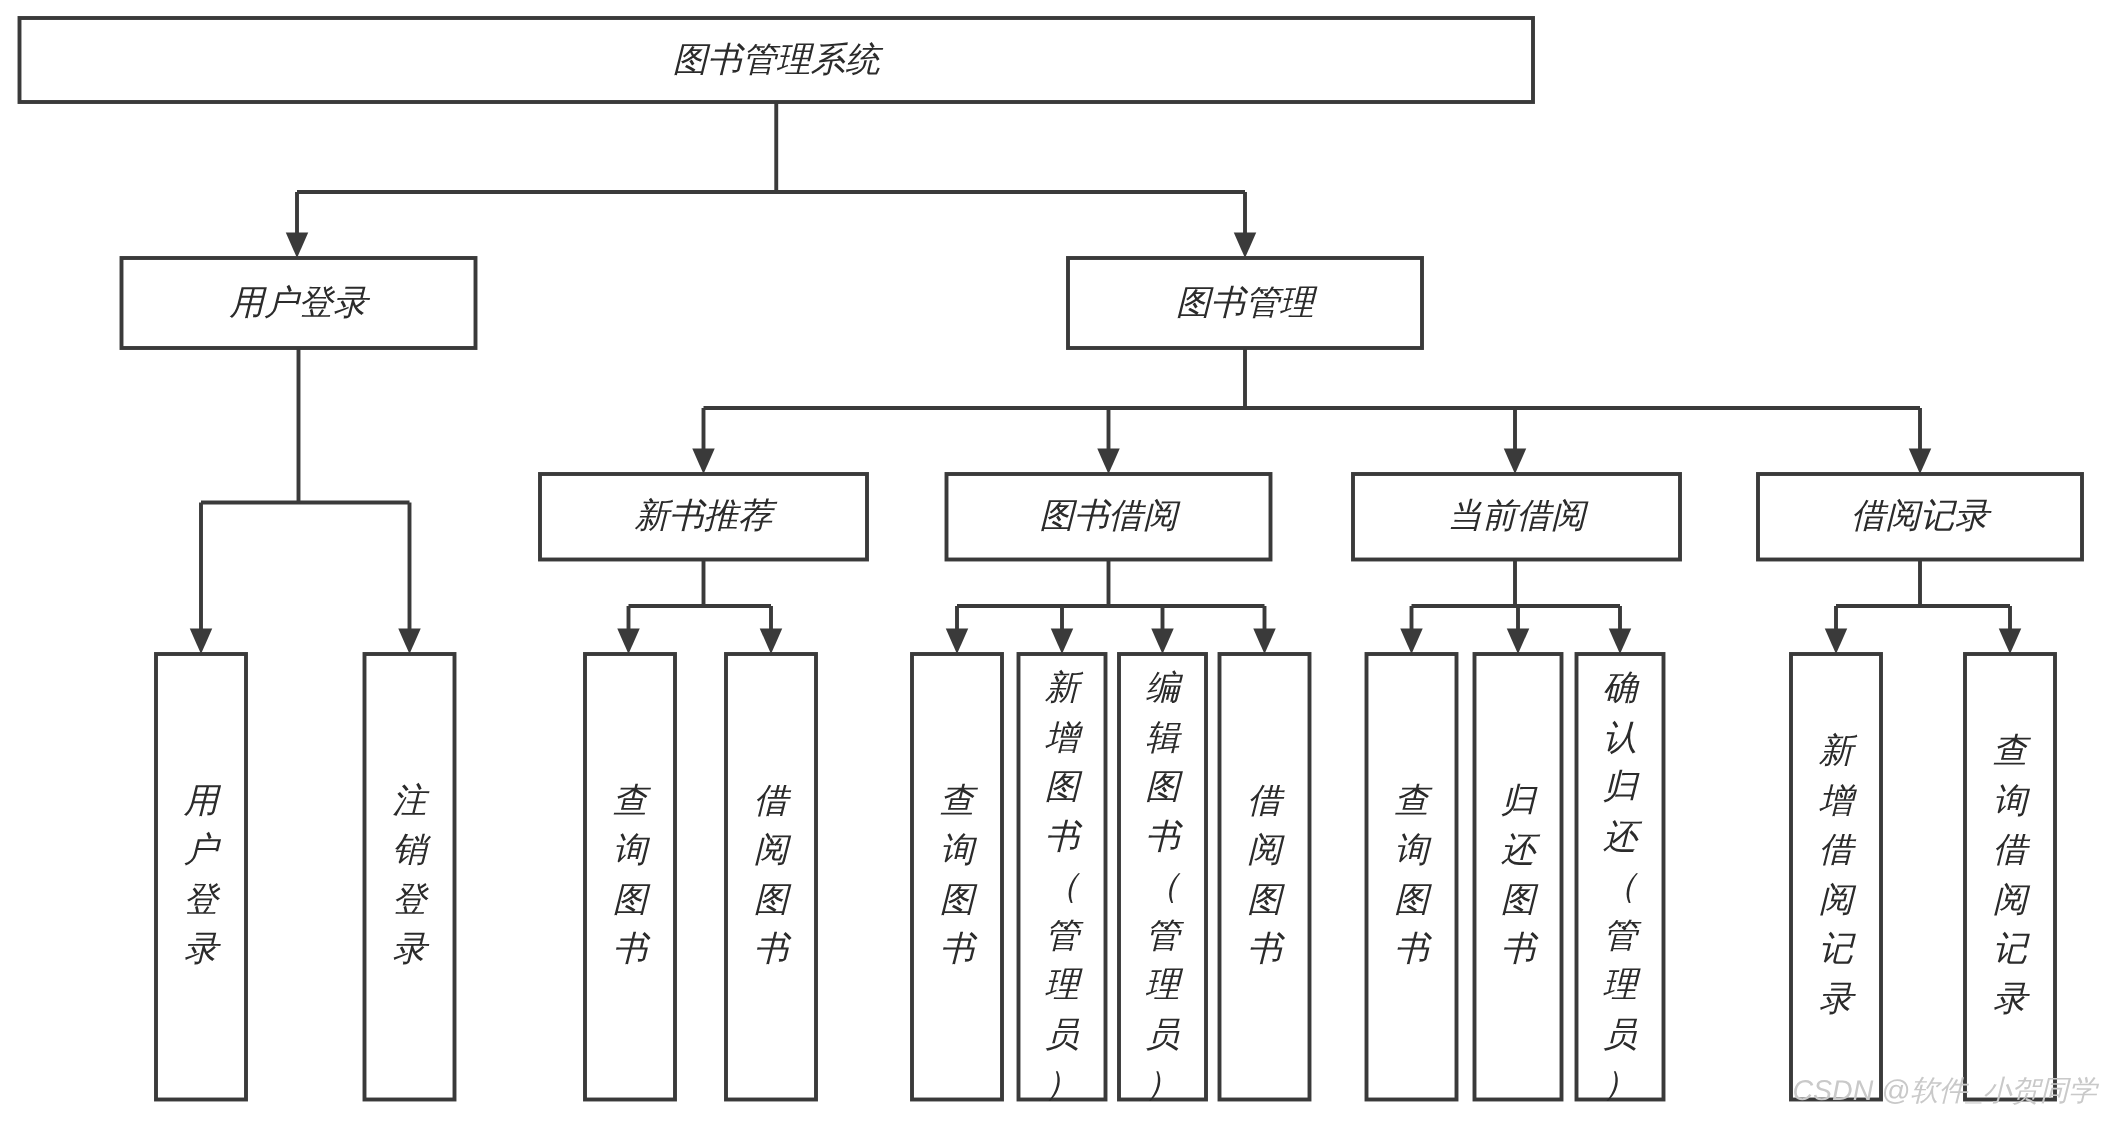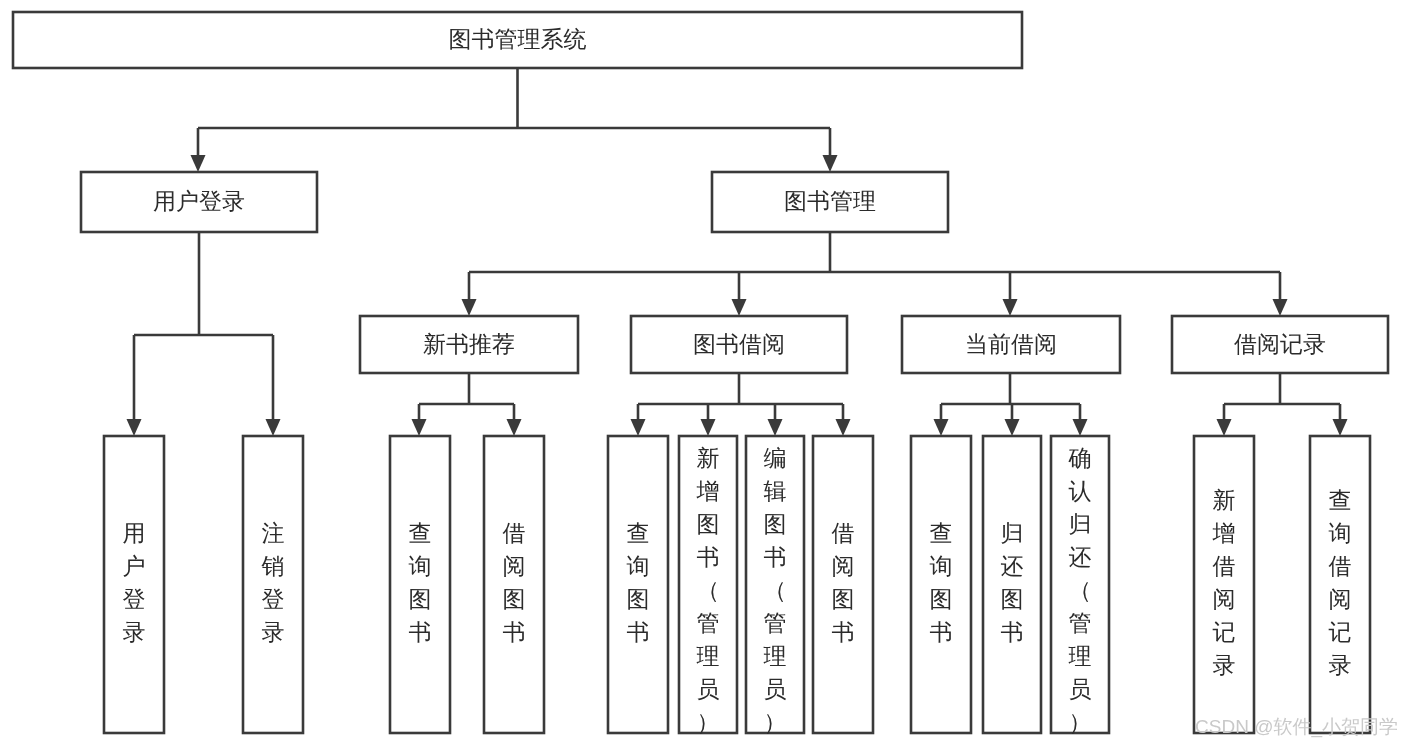--- a/index.html
+++ b/index.html
@@ -9,20 +9,21 @@
   }
   body {
     font-family: "Liberation Sans", "DejaVu Sans", sans-serif;
   }
   #diagram-root {
     position: relative;
     width: 1405px;
     height: 747px;
     background: #ffffff;
     overflow: hidden;
+    font-style: italic;
   }
   svg.diagram-canvas {
     position: absolute;
     left: 0;
     top: 0;
     width: 1405px;
     height: 747px;
   }
   .node-box {
     fill: #ffffff;

